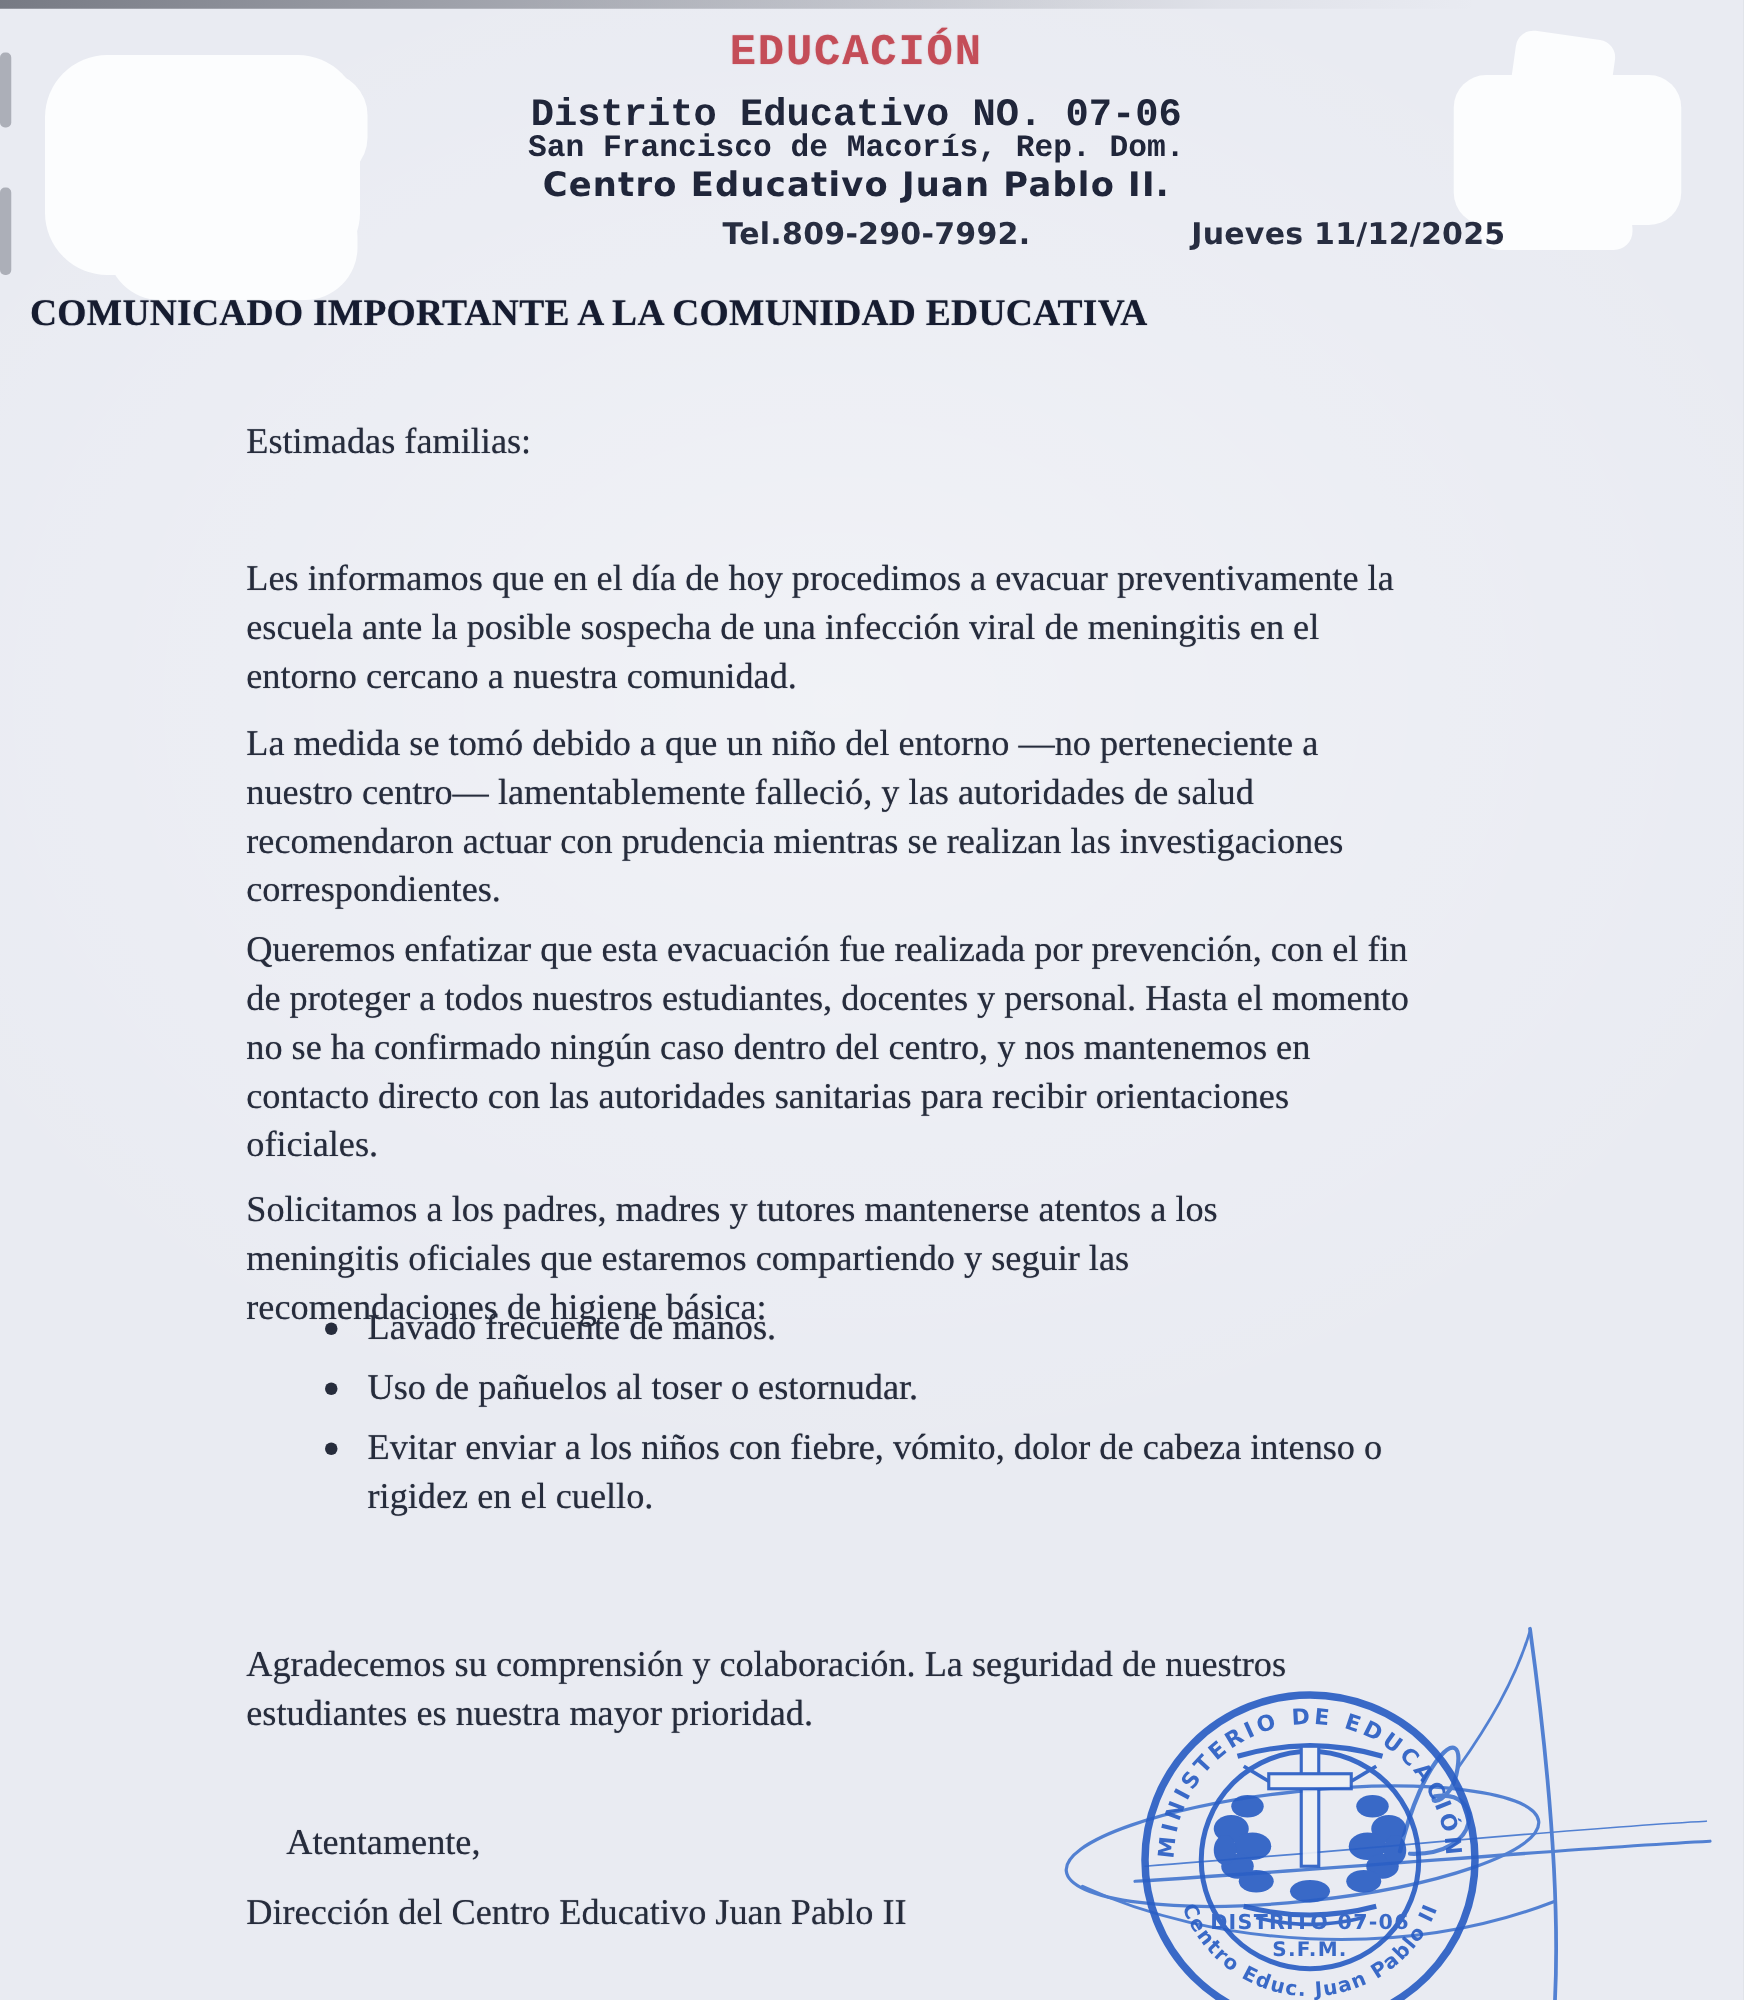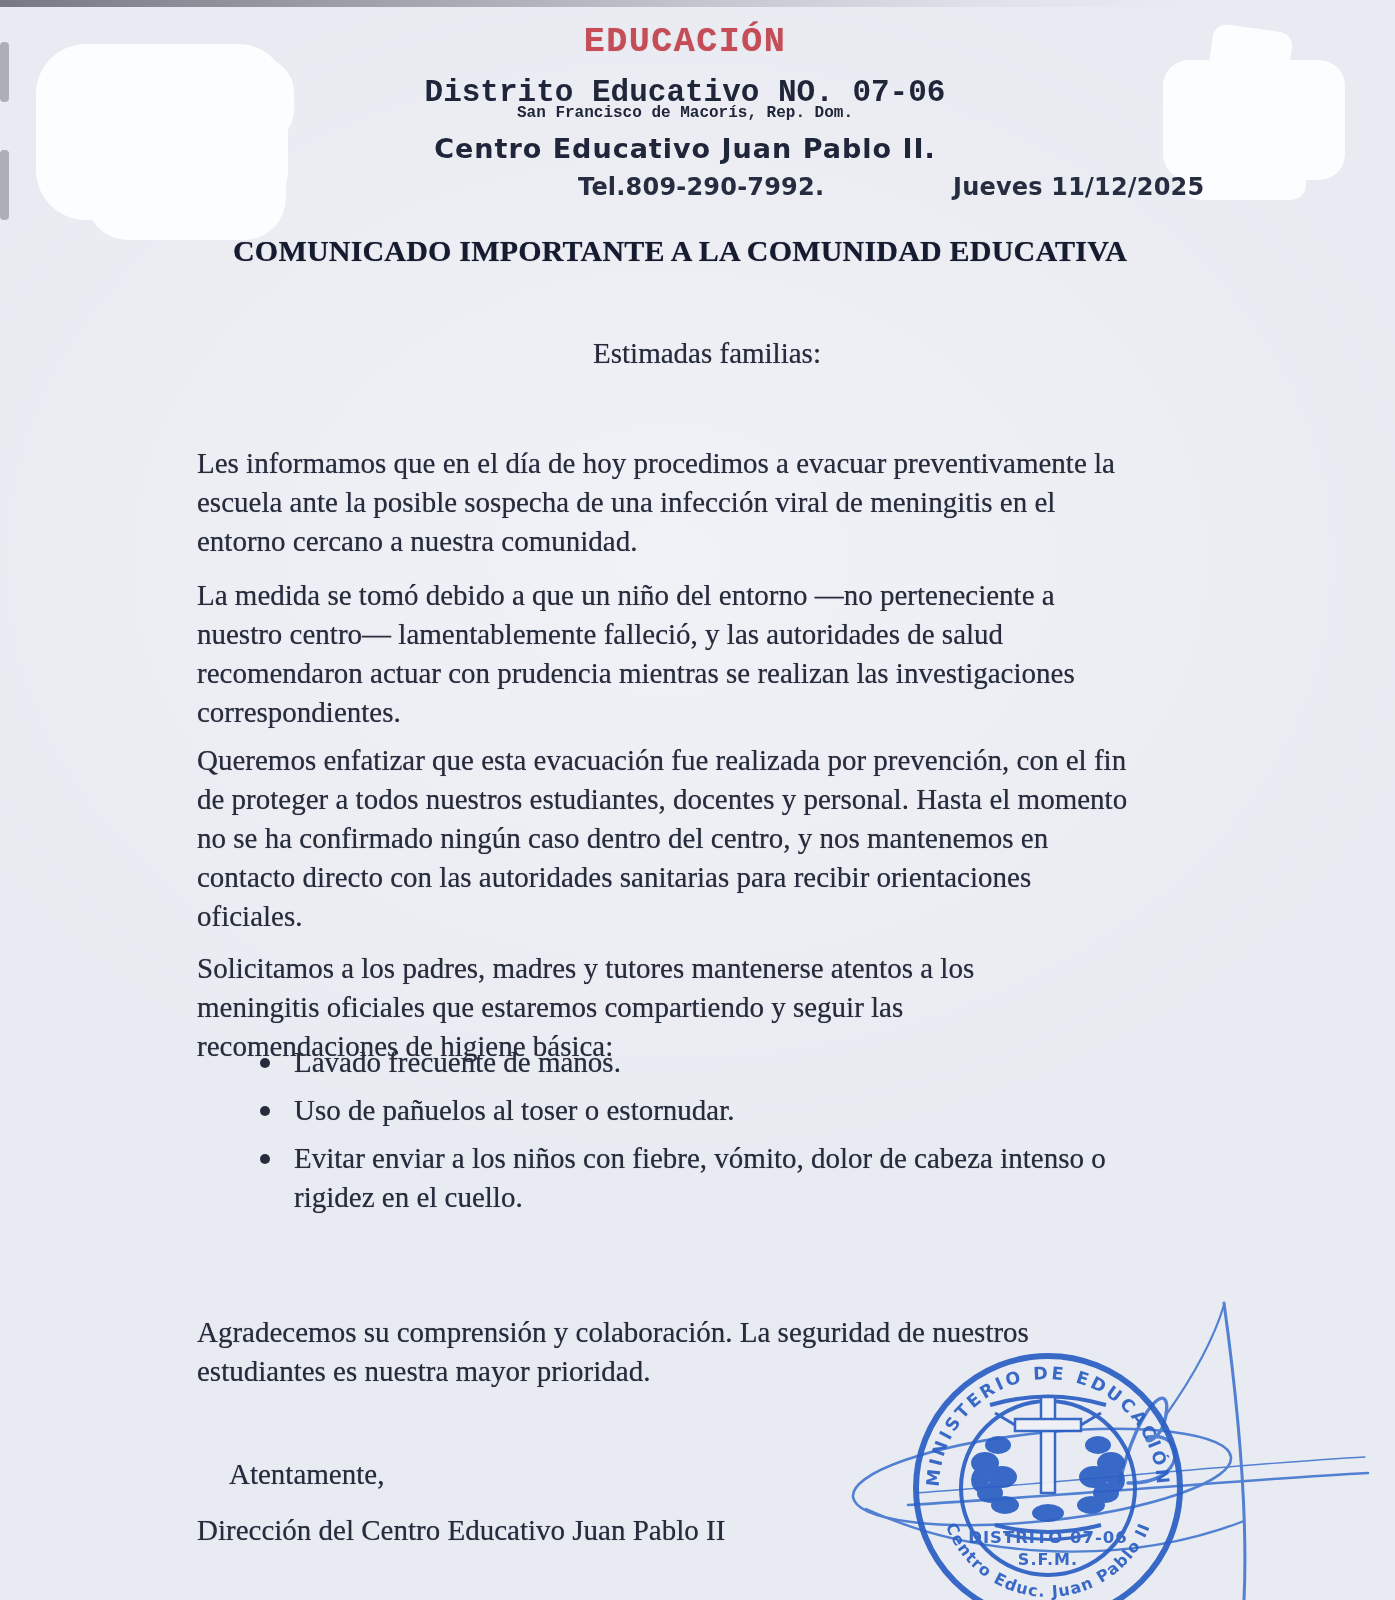--- a/index.html
+++ b/index.html
@@ -23,35 +23,35 @@
   .blob-tl-bump{left:196px;top:58px;width:98px;height:86px;border-radius:34px;}
   .blob-tl-low{left:86px;top:148px;width:200px;height:92px;border-radius:42px;}
   .blob-tr-main{left:1163px;top:60px;width:182px;height:120px;border-radius:26px;}
   .blob-tr-top{left:1210px;top:28px;width:80px;height:62px;border-radius:14px;transform:rotate(8deg);}
   .blob-tr-low{left:1184px;top:168px;width:122px;height:32px;border-radius:15px;}
 
   .hline{position:absolute;left:0;width:1370px;text-align:center;font-family:Liberation Mono, monospace;}
   .ministry{top:22px;font-size:35px;font-weight:bold;letter-spacing:1.5px;color:#c44d58;
     text-shadow:0 0 1px rgba(196,77,88,.55);}
   .district{top:75px;font-size:31px;font-weight:bold;color:#20263a;}
-  .city{top:104px;font-size:16px;font-weight:bold;color:#20263a;}
+  .city{top:104px;font-size:25px;font-weight:bold;color:#20263a;}
   .school{top:133px;font-size:27px;font-weight:bold;color:#20263a;
     font-family:"DejaVu Sans", sans-serif;letter-spacing:1px;}
   .tel,.date{position:absolute;top:173px;font-family:"DejaVu Sans", sans-serif;
     font-size:24px;font-weight:bold;color:#272d40;letter-spacing:.2px;}
   .tel{left:578px;}
   .date{left:953px;}
 
-  .title{position:absolute;left:0;top:234px;width:1360px;text-align:center;
+  .title{position:absolute;left:0;top:234px;width:1360px;
     font-size:30px;font-weight:bold;color:#161c30;letter-spacing:.2px;
-    text-shadow:0 0 .8px rgba(22,28,48,.7);}
+    text-shadow:0 0 .8px rgba(22,28,48,.7);padding-left:24px;}
 
   .tx{position:absolute;left:197px;width:1020px;font-size:29px;line-height:39px;
     white-space:pre-line;text-shadow:0 0 .7px rgba(38,44,60,.65);}
-  .salutation{top:334px;text-align:center;}
+  .salutation{top:334px;}
   .p1{top:444px;}
   .p2{top:576px;}
   .p3{top:741px;}
   .p4{top:949px;}
   .closing{top:1313px;}
   .signoff{top:1455px;margin-left:32px;}
   .signature{top:1511px;}
 
   .bullets{position:absolute;left:236px;top:1027px;width:960px;margin:16px;padding:0;list-style:none;}
   .bullets li{position:relative;padding-left:42px;margin-bottom:9px;font-size:29px;line-height:39px;

